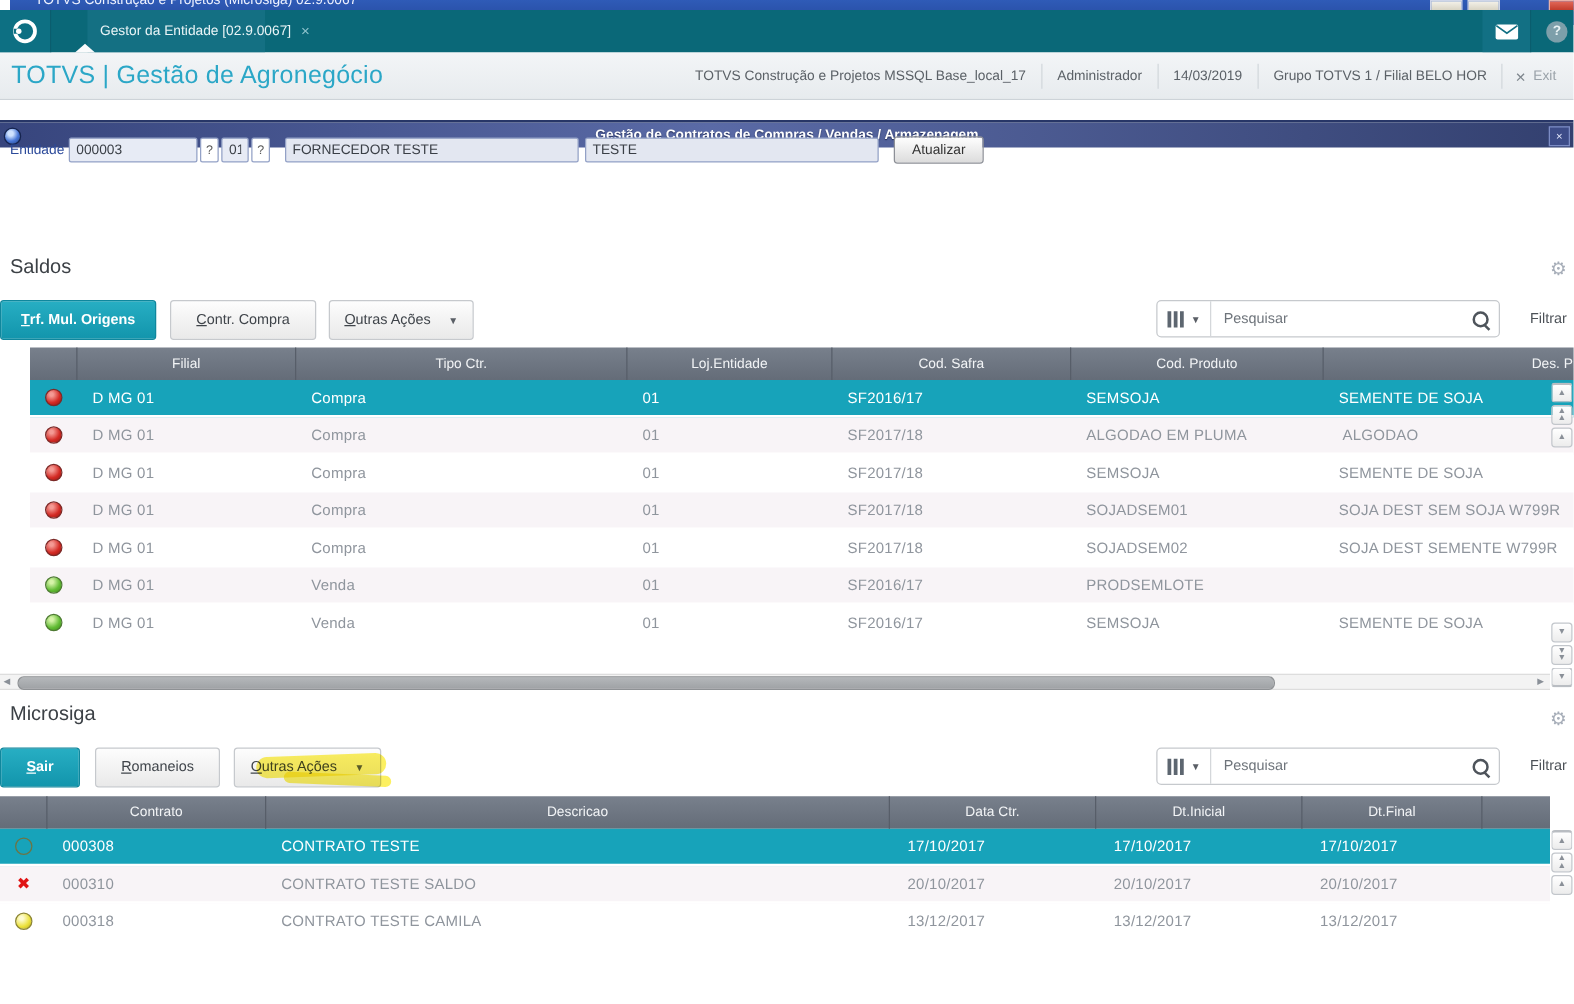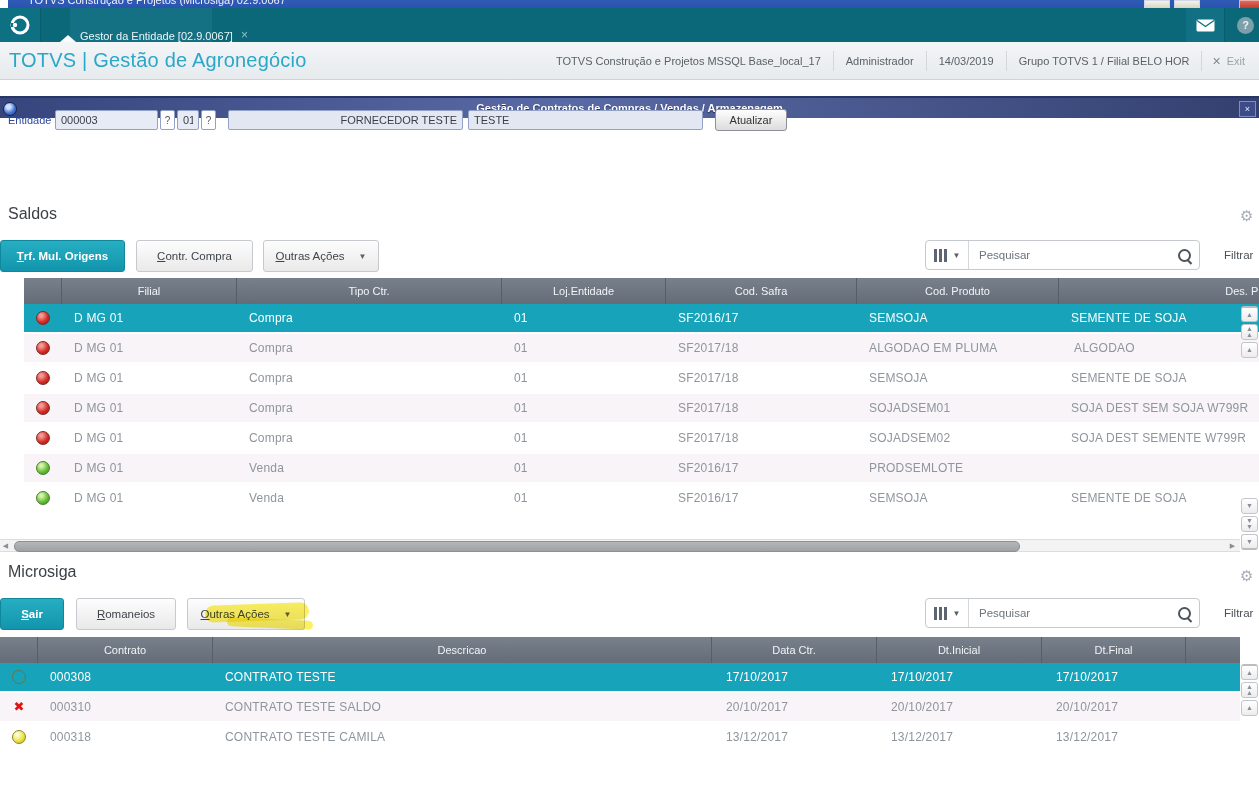--- a/index.html
+++ b/index.html
@@ -7,21 +7,21 @@
        font-family:"Liberation Sans","DejaVu Sans",sans-serif;-webkit-font-smoothing:antialiased;}
   
   #winstrip{position:absolute;left:8px;top:0;width:1259px;height:20px;background:linear-gradient(#2f5bb7,#24489c);overflow:hidden;}
   #wintitle{position:absolute;left:20px;top:-6px;color:#eef2ff;font-size:11px;white-space:nowrap;}
   .winbtn{position:absolute;top:0;height:7px;width:24px;border:1px solid #cfd6e8;background:linear-gradient(#f4f2ea,#d9d4c4);}
   .winbtn.min{left:1136px;} .winbtn.max{left:1166px;}
   .winbtn.cls{left:1231px;width:26px;background:linear-gradient(#e2695a,#c23c2c);border-color:#e8b0a8;}
   
   #tabbar{position:absolute;left:0;top:8px;width:1259px;height:34px;background:#0a6878;}
   #logosq{position:absolute;left:0;top:0;width:40px;height:34px;background:#0d7083;display:flex;align-items:center;justify-content:center;border-right:1px solid #0a5d6d;}
-  #activetab{position:absolute;left:70px;top:0;height:34px;width:142px;background:#147083;display:flex;align-items:flex-end;padding:0 10px;box-sizing:border-box;}
+  #activetab{position:absolute;left:70px;top:0;height:34px;width:142px;background:#147083;display:flex;align-items:center;padding:0 10px;box-sizing:border-box;}
   #activetab .tlabel{color:#eaf5f7;font-size:11px;white-space:nowrap;}
   .tabclose{color:#8fc3cd;font-size:12px;margin-left:8px;cursor:pointer;}
   #tabnotch{position:absolute;left:60px;bottom:0;width:0;height:0;border-left:8px solid transparent;border-right:8px solid transparent;border-bottom:7px solid #fafbfc;}
   #mailbtn{position:absolute;left:1186px;top:0;width:38px;height:34px;background:#11embed?; background:#127084;display:flex;align-items:center;justify-content:center;border-right:1px solid #0a5d6d;}
   #helpbtn{position:absolute;left:1232px;top:0;width:27px;height:34px;display:flex;align-items:center;justify-content:center;}
   #helpbtn .qcirc{width:17px;height:17px;border-radius:50%;background:#7d9faa;color:#e8f2f4;font-size:11px;font-weight:bold;display:flex;align-items:center;justify-content:center;}
   
   #appbar{position:absolute;left:0;top:42px;width:1259px;height:37px;background:linear-gradient(#f3f5f7,#e7ebee);border-bottom:1px solid #cdd3d8;}
   #brand{position:absolute;left:9px;top:7px;font-size:20px;color:#2ba7c7;letter-spacing:.2px;}
   #appinfo{position:absolute;right:4px;top:0;height:37px;display:flex;align-items:center;font-size:11px;color:#5b6167;}
@@ -37,21 +37,21 @@
            background:radial-gradient(circle at 38% 32%, #cfe2ff 18%, #4a78d8 55%, #20407f);border:1px solid #16244f;box-sizing:border-box;}
   #dlgtitle{width:100%;text-align:center;color:#fff;font-weight:bold;font-size:11px;text-shadow:0 1px 1px #1c2750;}
   #dlgclose{position:absolute;right:3px;top:3px;width:15px;height:14px;background:#3d4c88;border:1px solid #7c8cc4;color:#e8ecff;font-size:9px;display:flex;align-items:center;justify-content:center;cursor:pointer;}
   
   #entityrow{position:absolute;left:0;top:106px;width:1259px;height:30px;}
   #entlabel{position:absolute;left:8px;top:8px;font-size:11px;color:#2c4a9a;}
   .efield{position:absolute;top:4px;height:20px;box-sizing:border-box;background:#e7ebf5;border:1px solid #93a1c6;border-radius:2px;font-size:11px;color:#3a3f46;padding:0 5px;font-family:inherit;}
   #entcode{left:55px;width:103px;}
   .qbtn{position:absolute;top:4px;width:15px;height:20px;box-sizing:border-box;background:#fff;border:1px solid #93a1c6;border-radius:2px;font-size:10px;color:#555;display:flex;align-items:center;justify-content:center;cursor:pointer;}
   #q1{left:160px;} #entstore{left:177px;width:22px;} #q2{left:201px;}
-  #entname{left:228px;width:235px;background:#e3e7f1;text-align:right;}
+  #entname{left:228px;width:235px;background:#e3e7f1;}
   #entshort{left:468px;width:235px;background:#e3e7f1;}
   #refreshbtn{position:absolute;left:715px;top:3px;width:72px;height:22px;background:linear-gradient(#fefefe,#dcdcdc);border:1px solid #8d9097;border-radius:3px;font-size:11px;color:#333;font-family:inherit;cursor:pointer;}
   
   .secTitle{position:absolute;left:8px;font-size:16px;color:#3c4146;}
   .gear{position:absolute;left:1240px;width:16px;height:16px;color:#a6adb8;font-size:15px;line-height:16px;cursor:pointer;}
   .btn{position:absolute;height:32px;box-sizing:border-box;border-radius:3px;font-size:11.5px;display:flex;align-items:center;justify-content:center;cursor:pointer;}
   .btn.primary{background:linear-gradient(#27aec3,#1295ac);border:1px solid #0f879d;color:#fff;font-weight:bold;}
   .btn.normal{background:linear-gradient(#fdfdfd,#e9e9e9);border:1px solid #c6c9cd;color:#3f444a;}
   .btn .accel{text-decoration:underline;}
   .btn .caret{font-size:8px;color:#5a5f66;margin-left:14px;}

